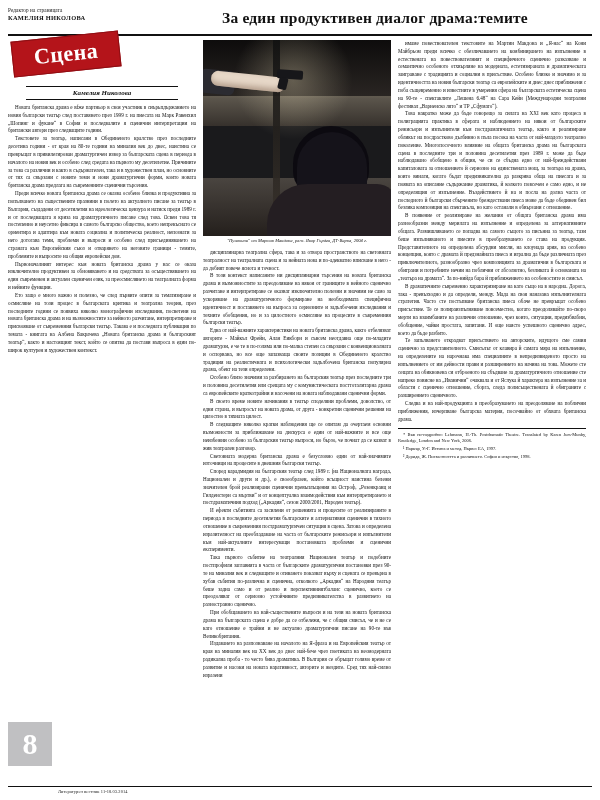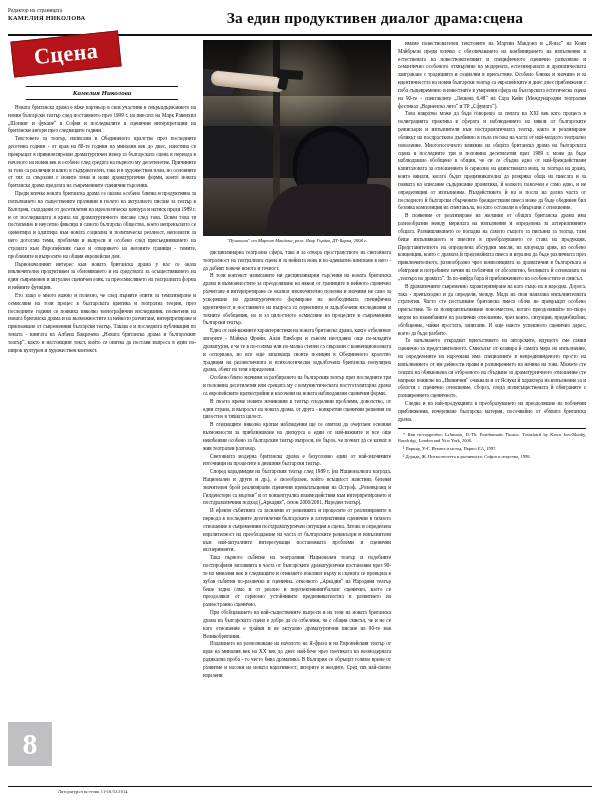--- a/index.html
+++ b/index.html
@@ -250,21 +250,21 @@
 </head>
 <body>
 
 <div class="page">
 
   <div class="masthead">
     <div class="editor-box">
       <div class="ed-line1">Редактор на страницата</div>
       <div class="ed-line2">КАМЕЛИЯ НИКОЛОВА</div>
     </div>
-    <div class="headline">За един продуктивен диалог драма:сцена</div>
+    <div class="headline">За един продуктивен диалог драма:темите</div>
   </div>
 
   <div class="logo">
     <span>Сцена</span>
   </div>
 
   <div class="content">
 
     <div class="col col-left">
       <div class="byline">Камелия Николова</div>

